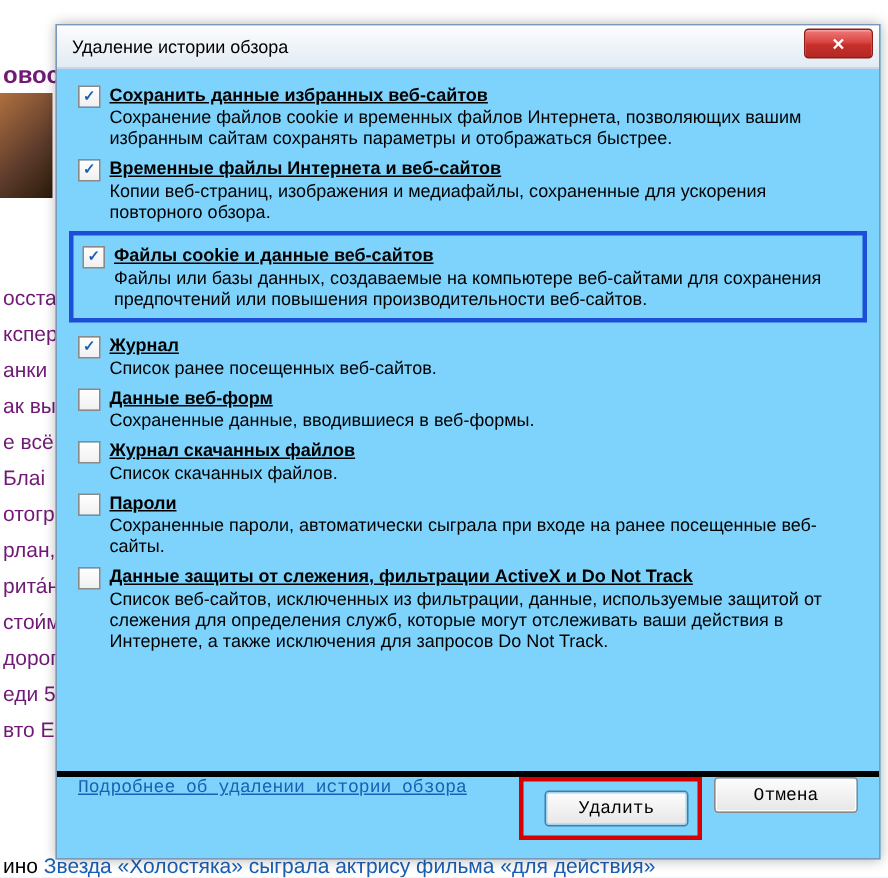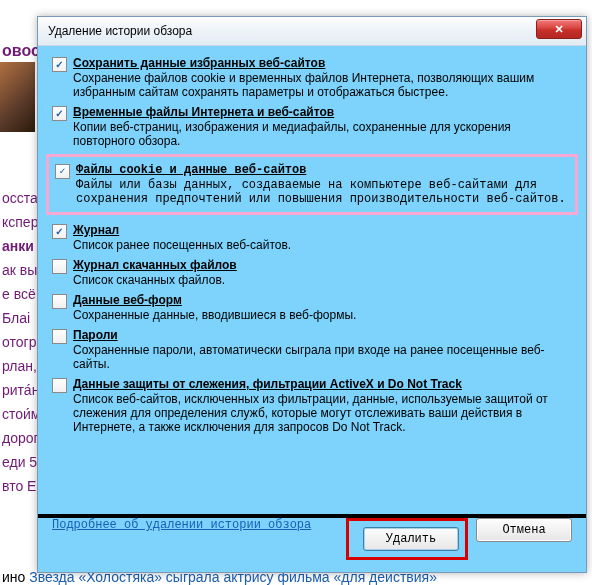--- a/index.html
+++ b/index.html
@@ -102,24 +102,23 @@
   .item .title {
     font-weight: bold;
     text-decoration: underline;
   }
   .item .desc {
     font-weight: normal;
     color: #000;
     margin-top: 1px;
   }
   .highlight-box {
-    border: 3px solid #f9a8d4;
+    border: 3px solid #1d4ed8;
     padding: 6px 6px;
     margin: 4px -6px 8px -6px;
-    font-family: Liberation Mono, monospace;
   }
   .highlight-box .item { margin-bottom: 0; }
   .footer {
     position: absolute;
     left: 0; right: 0; bottom: 0;
     height: 54px;
     border-top: 4px solid #000000;
     display: flex;
     align-items: flex-start;
     padding: 0 14px;
@@ -167,21 +166,21 @@
 </style>
 </head>
 <body>
 
 <div class="bg-layer">
   <div class="bg-img"></div>
   <div id="bg-links">
       <div class="bg-link" style="top: 42px; font-weight: bold; font-size: 16px;">овос</div>
       <div class="bg-link" style="top: 190px;">осстан</div>
       <div class="bg-link" style="top: 214px;">кспері</div>
-      <div class="bg-link" style="top: 238px; font-weight: bold;">анки</div>
+      <div class="bg-link" style="top: 238px;">анки</div>
       <div class="bg-link" style="top: 262px;">ак вы</div>
       <div class="bg-link" style="top: 286px;">е всё</div>
       <div class="bg-link" style="top: 310px;">Блаі</div>
       <div class="bg-link" style="top: 334px;">отогр</div>
       <div class="bg-link" style="top: 358px;">рлан,</div>
       <div class="bg-link" style="top: 382px;">рита́н</div>
       <div class="bg-link" style="top: 406px;">стои́м</div>
       <div class="bg-link" style="top: 430px;">дорог</div>
       <div class="bg-link" style="top: 454px;">еди 5</div>
       <div class="bg-link" style="top: 478px;">вто Е</div>
@@ -226,29 +225,29 @@
       <div class="item">
         <div class="cb checked"></div>
         <div class="txt">
           <div class="title">Журнал</div>
           <div class="desc">Список ранее посещенных веб-сайтов.</div>
         </div>
       </div>
       <div class="item">
         <div class="cb"></div>
         <div class="txt">
+          <div class="title">Данные веб-форм</div>
+          <div class="desc">Сохраненные данные, вводившиеся в веб-формы.</div>
+        </div>
+      </div>
+      <div class="item">
+        <div class="cb"></div>
+        <div class="txt">
           <div class="title">Журнал скачанных файлов</div>
           <div class="desc">Список скачанных файлов.</div>
-        </div>
-      </div>
-      <div class="item">
-        <div class="cb"></div>
-        <div class="txt">
-          <div class="title">Данные веб-форм</div>
-          <div class="desc">Сохраненные данные, вводившиеся в веб-формы.</div>
         </div>
       </div>
       <div class="item">
         <div class="cb"></div>
         <div class="txt">
           <div class="title">Пароли</div>
           <div class="desc">Сохраненные пароли, автоматически сыграла при входе на ранее посещенные веб-сайты.</div>
         </div>
       </div>
       <div class="item">

